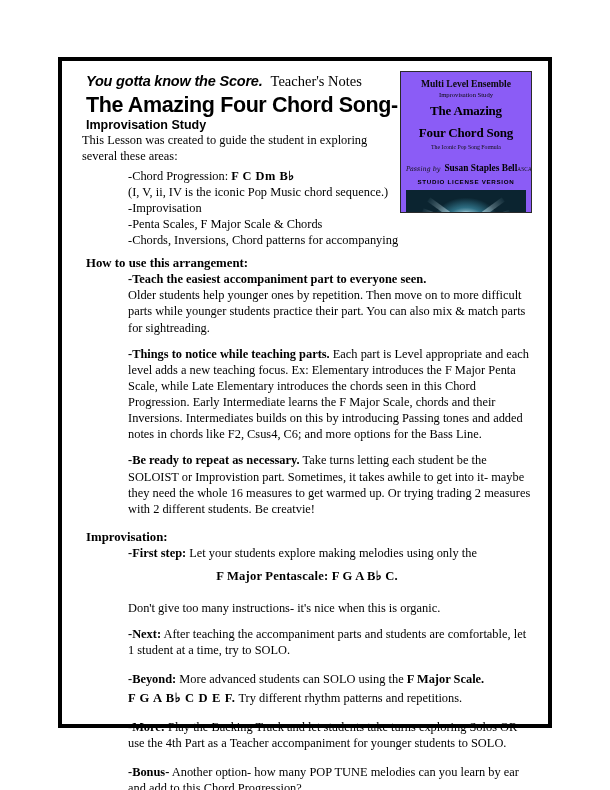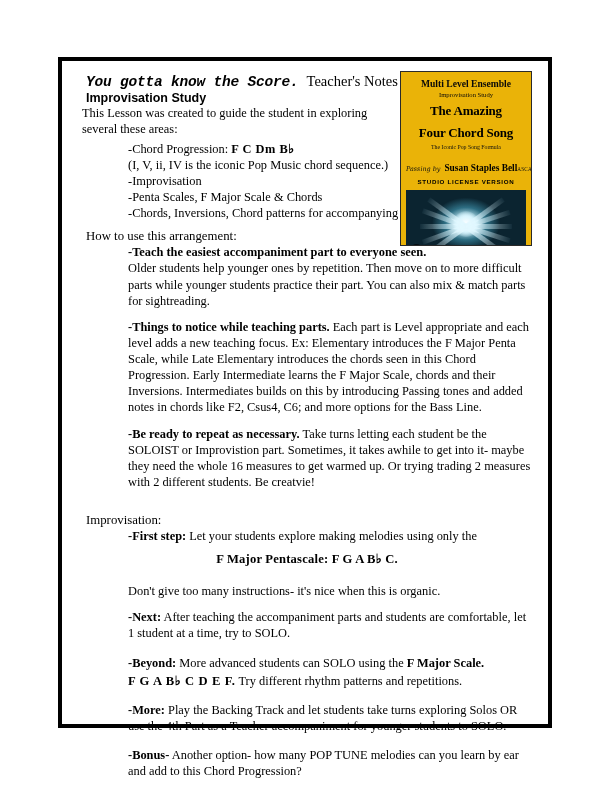--- a/index.html
+++ b/index.html
@@ -35,21 +35,21 @@
     box-sizing: border-box;
   }
 
   
   .header-line {
     white-space: nowrap;
     line-height: 1.05;
     margin: 0 0 2px 4px;
   }
   .script-title {
-    font-family: Liberation Mono, monospace;
+    font-family: Liberation Sans, sans-serif;
     font-style: italic;
     font-weight: bold;
     font-size: 14.5px;
     letter-spacing: -0.2px;
     color: #000;
   }
   .teachers-notes {
     font-family: "Liberation Serif", serif;
     font-size: 14.5px;
     color: #000;
@@ -104,21 +104,21 @@
     line-height: 1.3;
     white-space: nowrap;
   }
   .chords {
     font-weight: bold;
     letter-spacing: 0.5px;
   }
 
   .sec-head {
     font-family: "Liberation Serif", serif;
-    font-weight: normal;
+    font-weight: bold;
     font-size: 12.8px;
     margin: 8px 0 0 4px;
     color: #000;
   }
 
   .block {
     margin-left: 46px;
     margin-top: 2px;
     width: 404px;
   }
@@ -148,23 +148,23 @@
     font-size: 12.6px;
     letter-spacing: 0.6px;
   }
 
   
   #cover {
     position: absolute;
     right: 16px;
     top: 10px;
     width: 132px;
-    height: 175px;
+    height: 142px;
     border: 1.5px solid #2a2a2a;
-    background: #eab308;
+    background: #8b5cf6;
     box-sizing: border-box;
     padding: 7px 5px 4px 5px;
     overflow: hidden;
   }
   .cover-l1 {
     text-align: center;
     font-family: "Liberation Serif", serif;
     font-weight: bold;
     font-size: 9.6px;
     color: #0a0a0a;
@@ -313,20 +313,21 @@
           <div class="head" style="left:104px;width:16px; height:26px;"></div>
         </div>
 
       </div>
     </div>
 
     <div class="header-line">
       <span class="script-title">You gotta know the Score.</span><span class="teachers-notes">Teacher's Notes</span>
     </div>
 
+    <div class="main-title">The Amazing Four Chord Song-</div>
     <div class="sub-title">Improvisation Study</div>
 
     <div class="body-col">
 
       <p class="para intro">This Lesson was created to guide the student in exploring several these areas:</p>
 
       <div class="indent-list">
         <div class="li">
           <span>-Chord Progression:</span>
           <span class="chords">F  C   Dm  B♭</span>
@@ -351,21 +352,21 @@
       </div>
 
       <div class="gap-sm"></div>
 
       <div class="block">
         <p><span class="lead">-Be ready to repeat as necessary.</span><span>  Take turns letting each student be the SOLOIST or Improvistion part. Sometimes, it takes awhile to get into it- maybe they need the whole 16 measures to get warmed up. Or trying trading 2 measures with 2 different students. Be creatvie!</span></p>
       </div>
 
       <div class="gap-md"></div>
 
-      <div class="sec-head" style="margin-top:12px">Improvisation:</div>
+      <div class="sec-head" style="margin-top:2px">Improvisation:</div>
 
       <div class="block tight">
         <p><span class="lead">-First step:</span><span>  Let your students explore making melodies using only the</span></p>
       </div>
 
       <div class="center-line">F Major Pentascale:  F  G  A  B♭  C.</div>
 
       <div class="block" style="margin-top:16px">
         <p>Don't give too many instructions- it's nice when this is organic.</p>
       </div>

